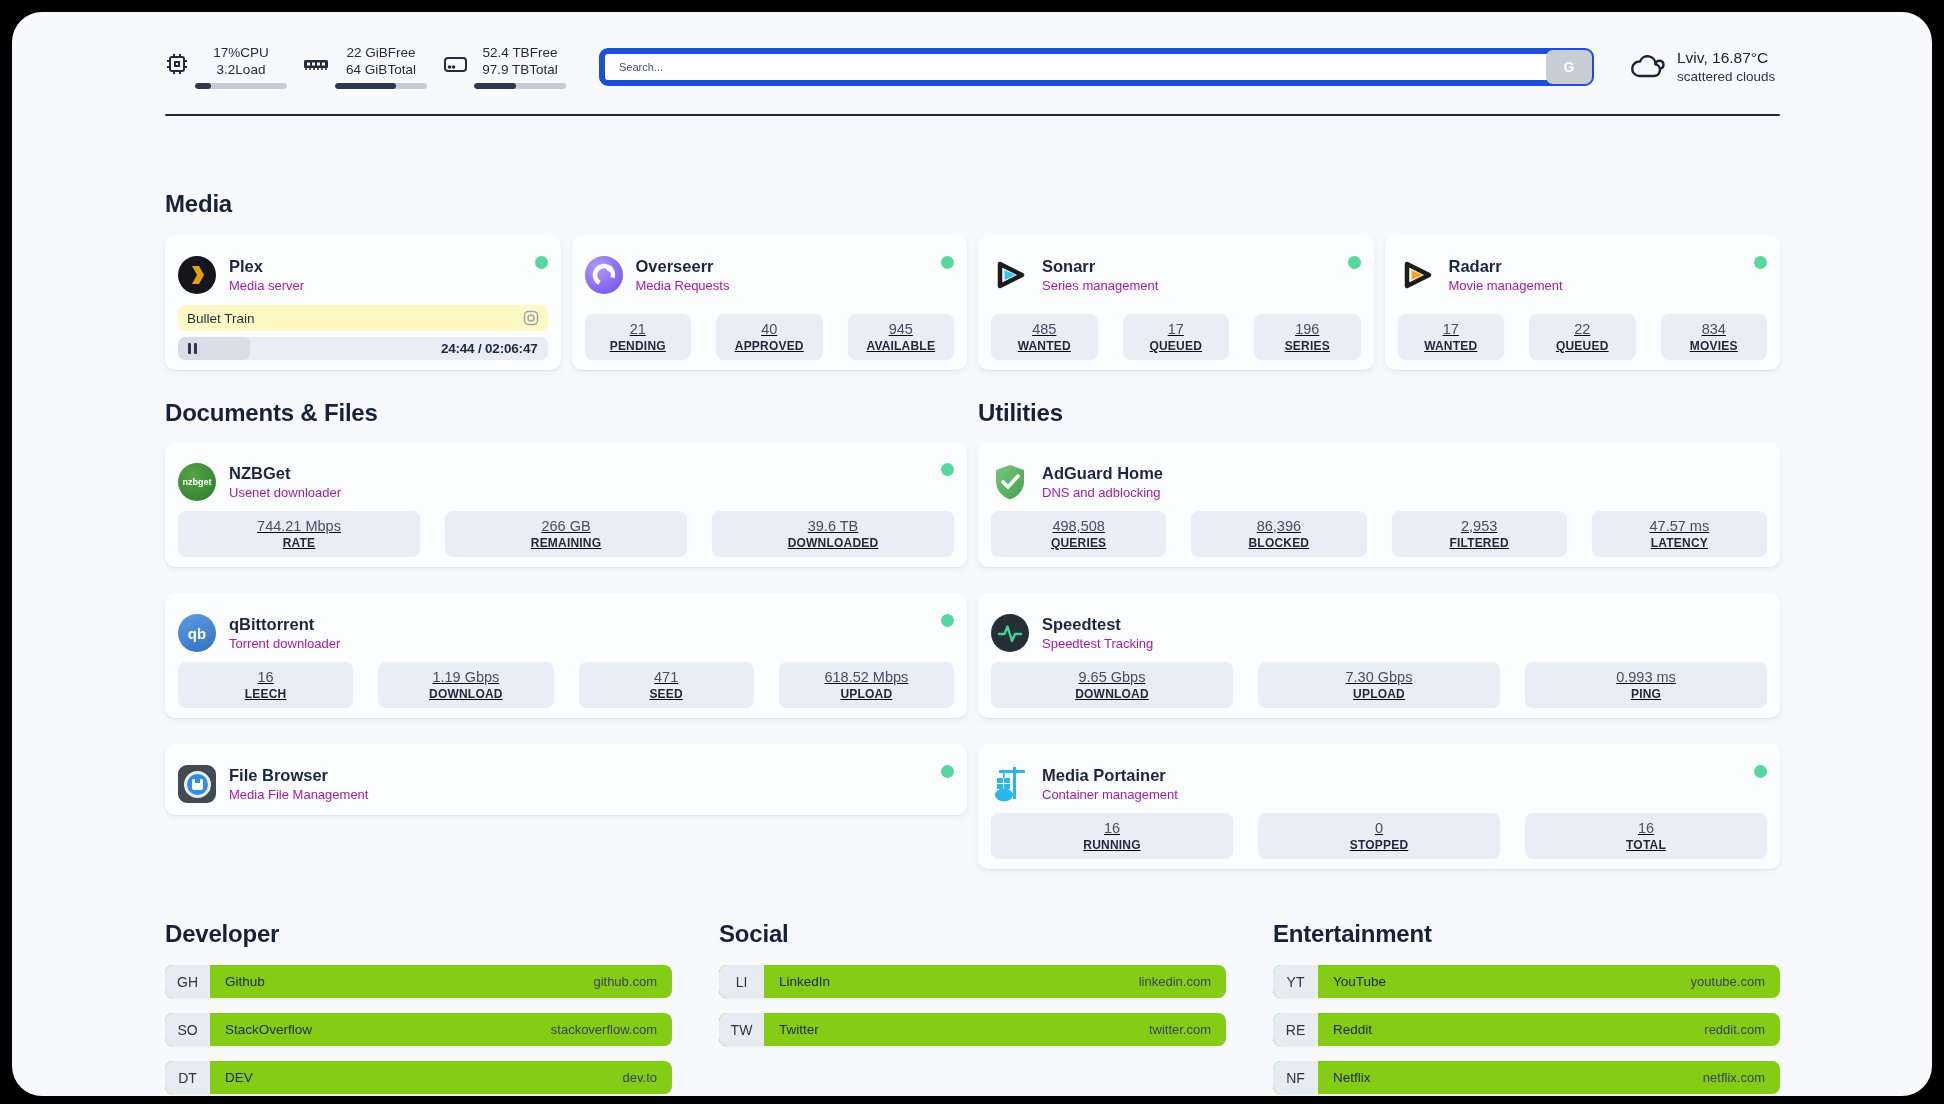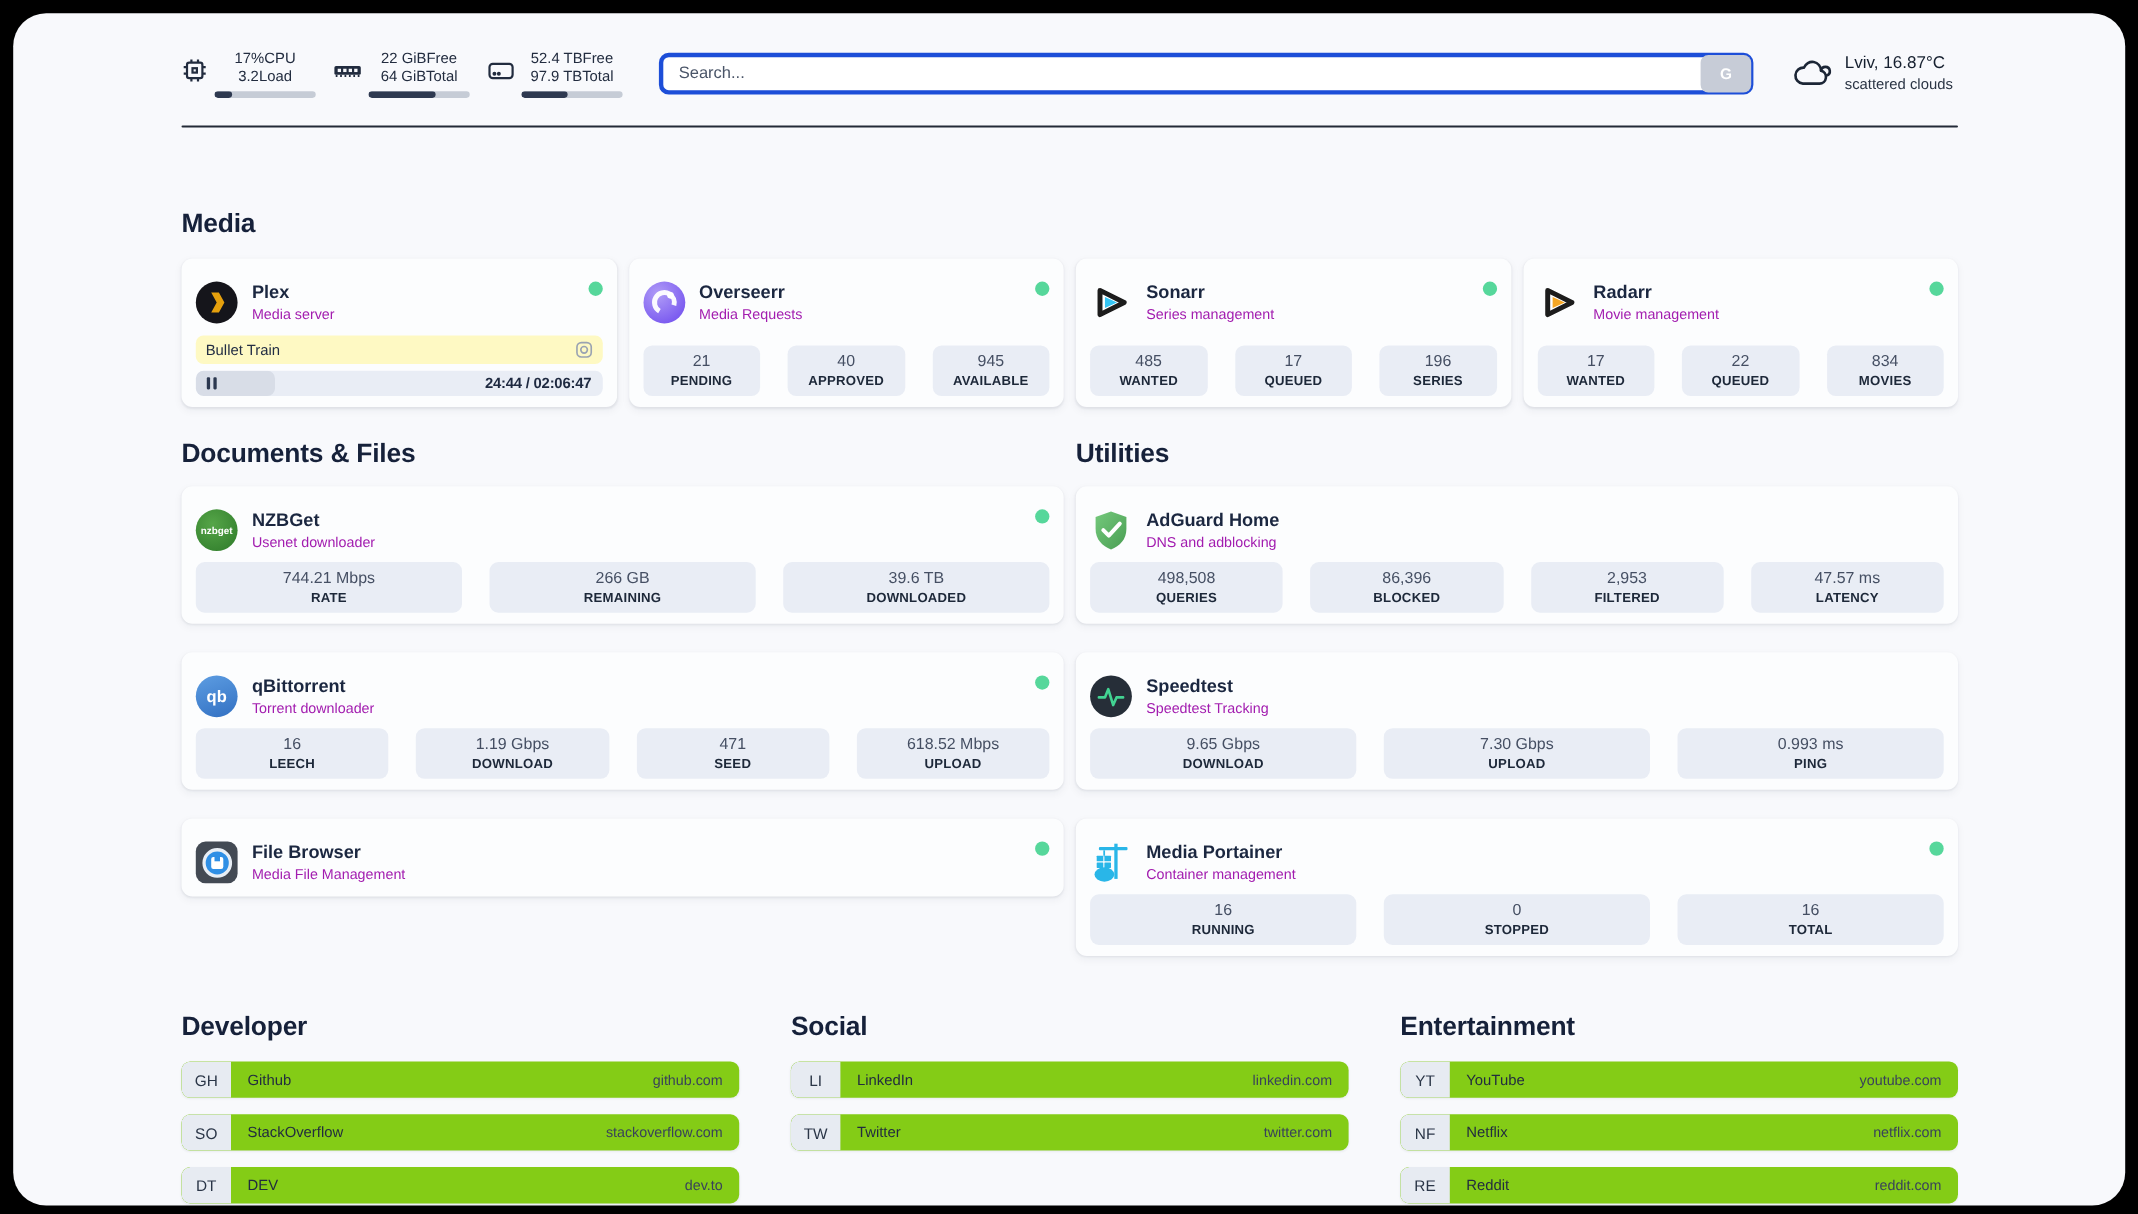--- a/index.html
+++ b/index.html
@@ -12,21 +12,21 @@
   .header { display:flex; align-items:center; }
   .sys-stats { display:flex; gap:16px; }
   .sys-stat { display:flex; align-items:flex-start; }
   .sys-stat svg { margin-top:8px; }
   .sys-info { width:92px; margin-left:6px; }
   .sys-row { display:flex; justify-content:center; font-size:13.5px; color:#222c3f; line-height:17px; }
   .sys-bar { margin-top:5px; height:6px; border-radius:3px; background:#c6ccd6; overflow:hidden; }
   .sys-fill { height:100%; border-radius:3px; background:#2e3950; }
 
   .search-wrap { flex:1; margin:0 36px 0 33px; position:relative; height:38px; }
-  .search-input { width:100%; height:100%; border:4px solid #1d4ed8; border-radius:9px; background:#fff; padding:0 56px 0 14px; font-size:15px; color:#1d2839; outline:none; font-family:"Liberation Sans", sans-serif; }
+  .search-input { width:100%; height:100%; border:6px solid #1d4ed8; border-radius:9px; background:#fff; padding:0 56px 0 14px; font-size:11px; color:#1d2839; outline:none; font-family:"Liberation Sans", sans-serif; }
   .search-input::placeholder { color:#4a5568; }
   .search-btn { position:absolute; right:2px; top:2px; bottom:2px; width:46px; background:#c7ccd7; border:none; border-radius:7px; color:#fff; font-size:14px; font-weight:bold; display:flex; align-items:center; justify-content:center; cursor:pointer; font-family:"Liberation Sans", sans-serif; }
 
   .weather { display:flex; align-items:center; gap:11px; min-width:150px; }
   .weather-line1 { font-size:15.5px; font-weight:500; color:#16202f; line-height:20px; }
   .weather-line2 { font-size:13.5px; color:#2a3444; line-height:18px; }
 
   .divider { margin-top:25px; height:2px; background:#232a37; border-radius:1px; }
 
   
@@ -37,21 +37,21 @@
   .col-cards { margin-top:14px; display:flex; flex-direction:column; gap:26px; }
 
   
   .card { background:#fcfdfe; border-radius:10px; box-shadow:0 1px 2px rgba(25,35,60,.07), 0 3px 8px rgba(25,35,60,.05); padding:9px 13px 10px 13px; display:flex; flex-direction:column; cursor:pointer; }
   .card-head { display:flex; align-items:flex-start; min-height:40px;margin-top:12px; }
   .app-icon { width:38px; height:38px; flex:0 0 38px; margin-right:13px; position:relative; }
   .app-titles { }
   .app-name { font-size:16.5px; font-weight:600; color:#1b2740; line-height:20px; }
   .app-sub { font-size:13px; color:#a21caf; line-height:16px; margin-top:2px; }
   .status-dot { width:13px; height:13px; border-radius:50%; background:#56d79b; margin-left:auto; }
-  .stats-row { margin-top:auto; padding-top:8px; display:flex; gap:25px; }
+  .stats-row { margin-top:auto; padding-top:8px; display:flex; gap:25px;text-decoration:underline; }
   .stat-pill { flex:1; background:#e9edf5; border-radius:8px; text-align:center; padding:6px 4px; }
   .stat-value { font-size:14.5px; color:#454f63; line-height:18px; }
   .stat-label { font-size:12px; font-weight:700; color:#1d2839; line-height:15px; margin-top:1px; letter-spacing:.2px; }
 
   
   .np-row { margin-top:9px; height:26px; background:#fef9c3; border-radius:7px; display:flex; align-items:center; padding:0 9px; }
   .np-title { font-size:13.5px; font-weight:500; color:#232e44; }
   .np-icon { margin-left:auto; display:flex; }
   .prog-row { margin-top:6px; height:23px; background:#e9edf5; border-radius:7px; position:relative; overflow:hidden; display:flex; align-items:center; }
   .prog-fill { position:absolute; left:0; top:0; bottom:0; background:#d8dde7; border-radius:7px; }
@@ -531,27 +531,27 @@
 
       <div>
         <div class="section-title">Entertainment</div>
         <div class="bm-rows">
           <div class="bm-row">
             <div class="bm-badge">YT</div>
             <div class="bm-name">YouTube</div>
             <div class="bm-url">youtube.com</div>
           </div>
           <div class="bm-row">
+            <div class="bm-badge">RE</div>
+            <div class="bm-name">Reddit</div>
+            <div class="bm-url">reddit.com</div>
+          </div>
+          <div class="bm-row">
             <div class="bm-badge">NF</div>
             <div class="bm-name">Netflix</div>
             <div class="bm-url">netflix.com</div>
           </div>
-          <div class="bm-row">
-            <div class="bm-badge">RE</div>
-            <div class="bm-name">Reddit</div>
-            <div class="bm-url">reddit.com</div>
-          </div>
         </div>
       </div>
     </div>
 
   </div>
 </div>
 
 </body></html>

